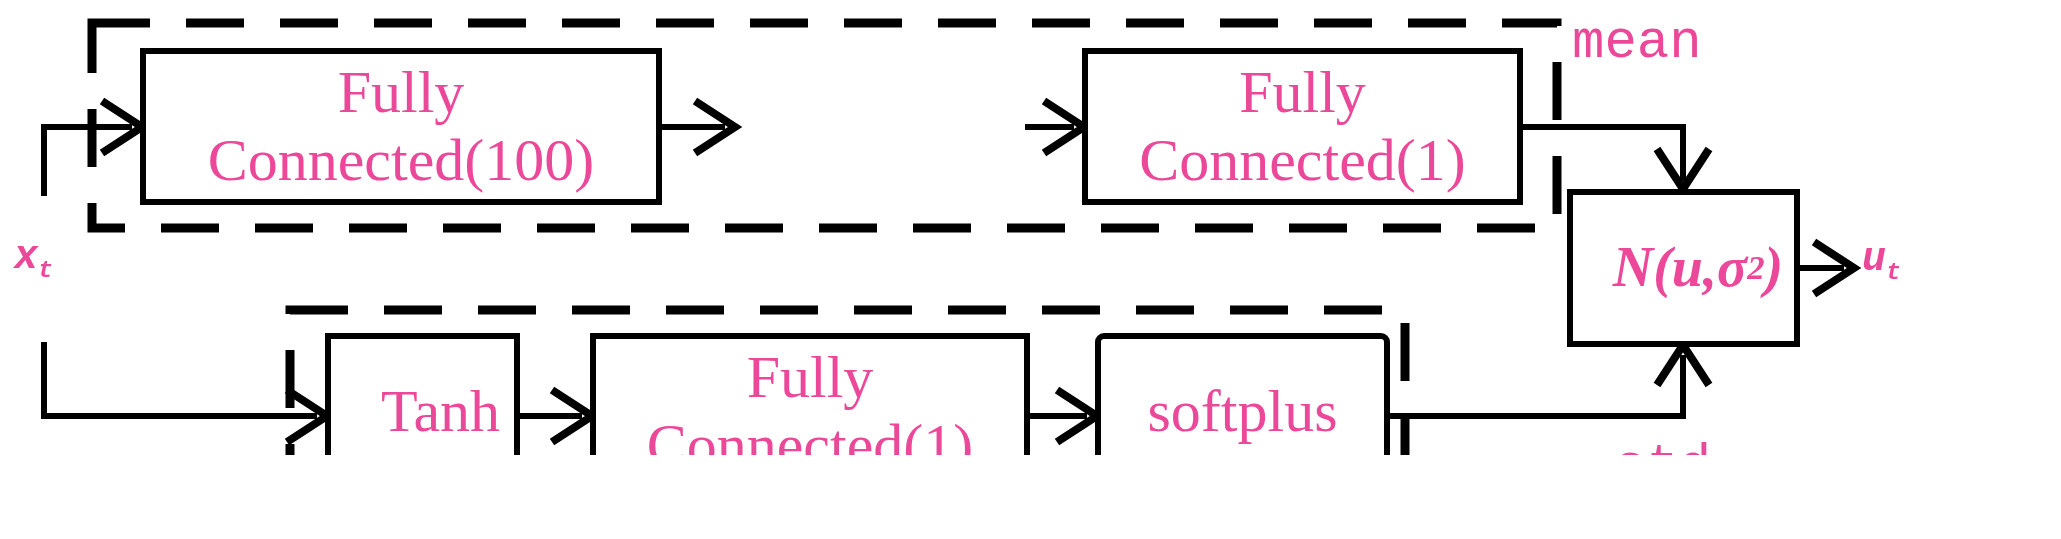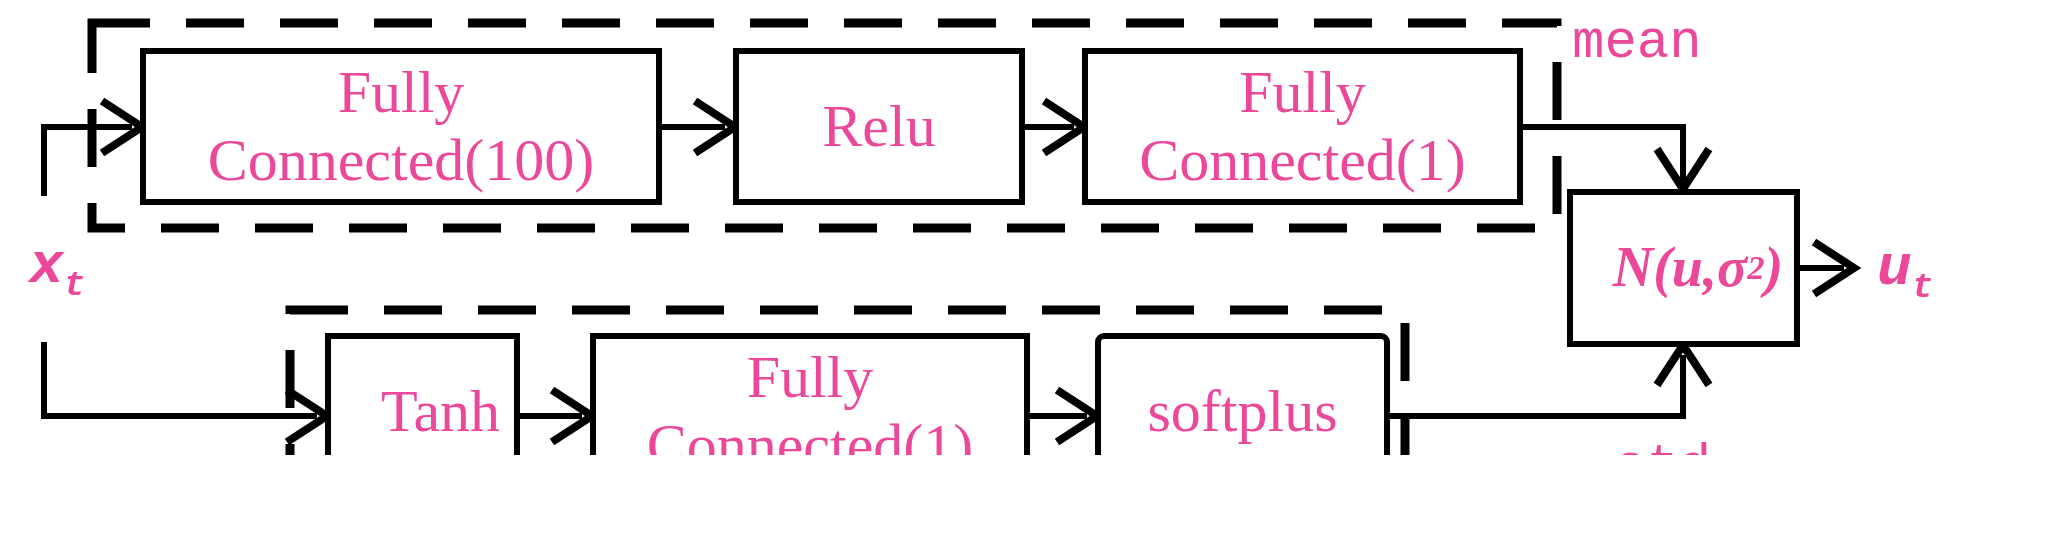--- a/index.html
+++ b/index.html
@@ -10,21 +10,21 @@
   svg.layer{position:absolute;left:0;top:0;width:2061px;height:539px;}
   .box{
     position:absolute;border:6px solid #000;background:#ffffff;box-sizing:border-box;
     display:flex;flex-direction:column;align-items:center;justify-content:center;
     text-align:center;font-size:60px;line-height:1.13;white-space:nowrap;
   }
   .box .bl{display:block;}
   .nbox{flex-direction:row;font-size:56px;font-style:italic;font-weight:bold;padding-left:29px;}
   .nbox sup{font-size:0.62em;vertical-align:super;line-height:0;}
   .freelabel{position:absolute;font-size:54px;line-height:1;font-family:Liberation Mono, monospace;}
-  .math{font-style:italic;font-weight:bold;font-size:58px;margin-left:15px;}
+  .math{font-style:italic;font-weight:bold;font-size:40px;}
   .math sub{font-size:0.62em;vertical-align:sub;line-height:0;}
 </style>
 </head>
 <body>
 
 <div class="canvas">
 
   <svg class="layer" viewBox="0 0 2061 539" fill="none" stroke="#000">
 
     <rect x="92" y="23" width="1465" height="205" stroke-width="9" stroke-dasharray="58 36"></rect>
@@ -56,23 +56,20 @@
 
     <path d="M1800,268 H1844" stroke-width="6"></path>
     <path d="M1814,242 L1854,268 L1814,294" stroke-width="8"></path>
   </svg>
 
   <div class="box" style="left:140px;top:48px;width:522px;height:157px;">
     <span class="bl">Fully</span>
     <span class="bl">Connected(100)</span>
   </div>
 
-  <div class="box" style="left:733px;top:48px;width:292px;height:157px;">
-    <span class="bl">Relu</span>
-  </div>
 
   <div class="box" style="left:1082px;top:48px;width:441px;height:157px;">
     <span class="bl">Fully</span>
     <span class="bl">Connected(1)</span>
   </div>
 
   <div class="box" style="left:325px;top:333px;width:195px;height:157px;padding-left:36px;">
     <span class="bl">Tanh</span>
   </div>
 

